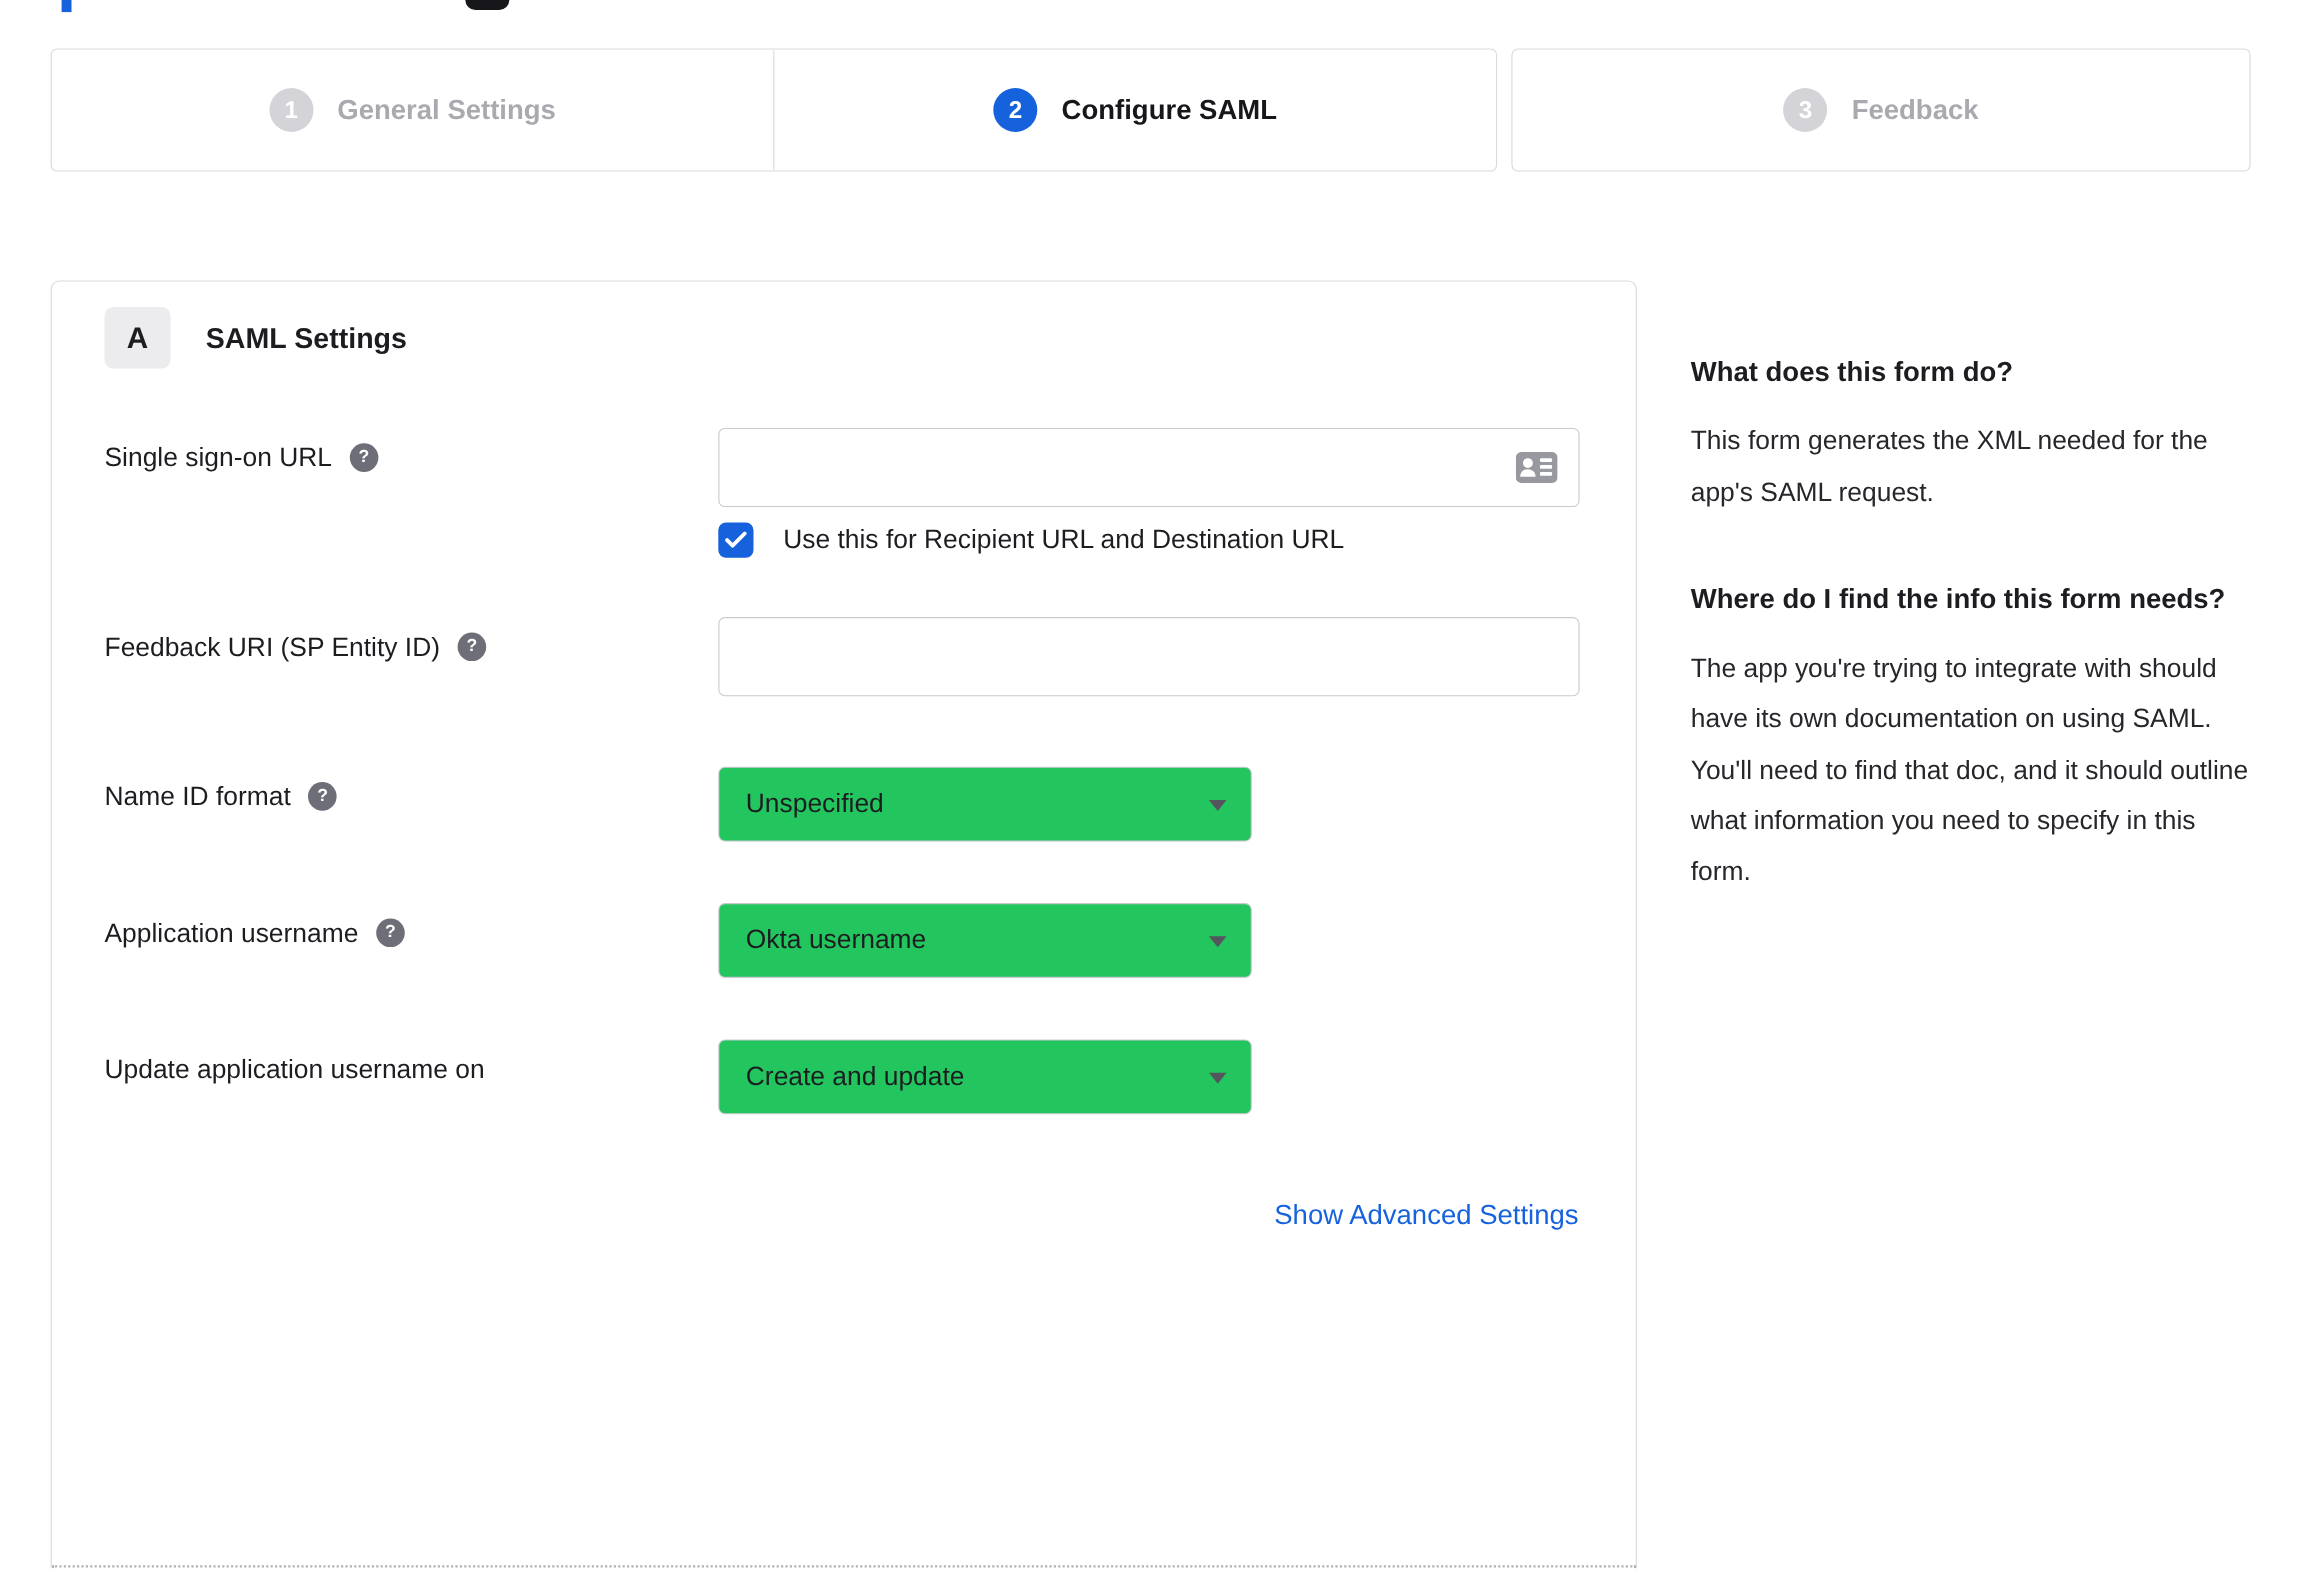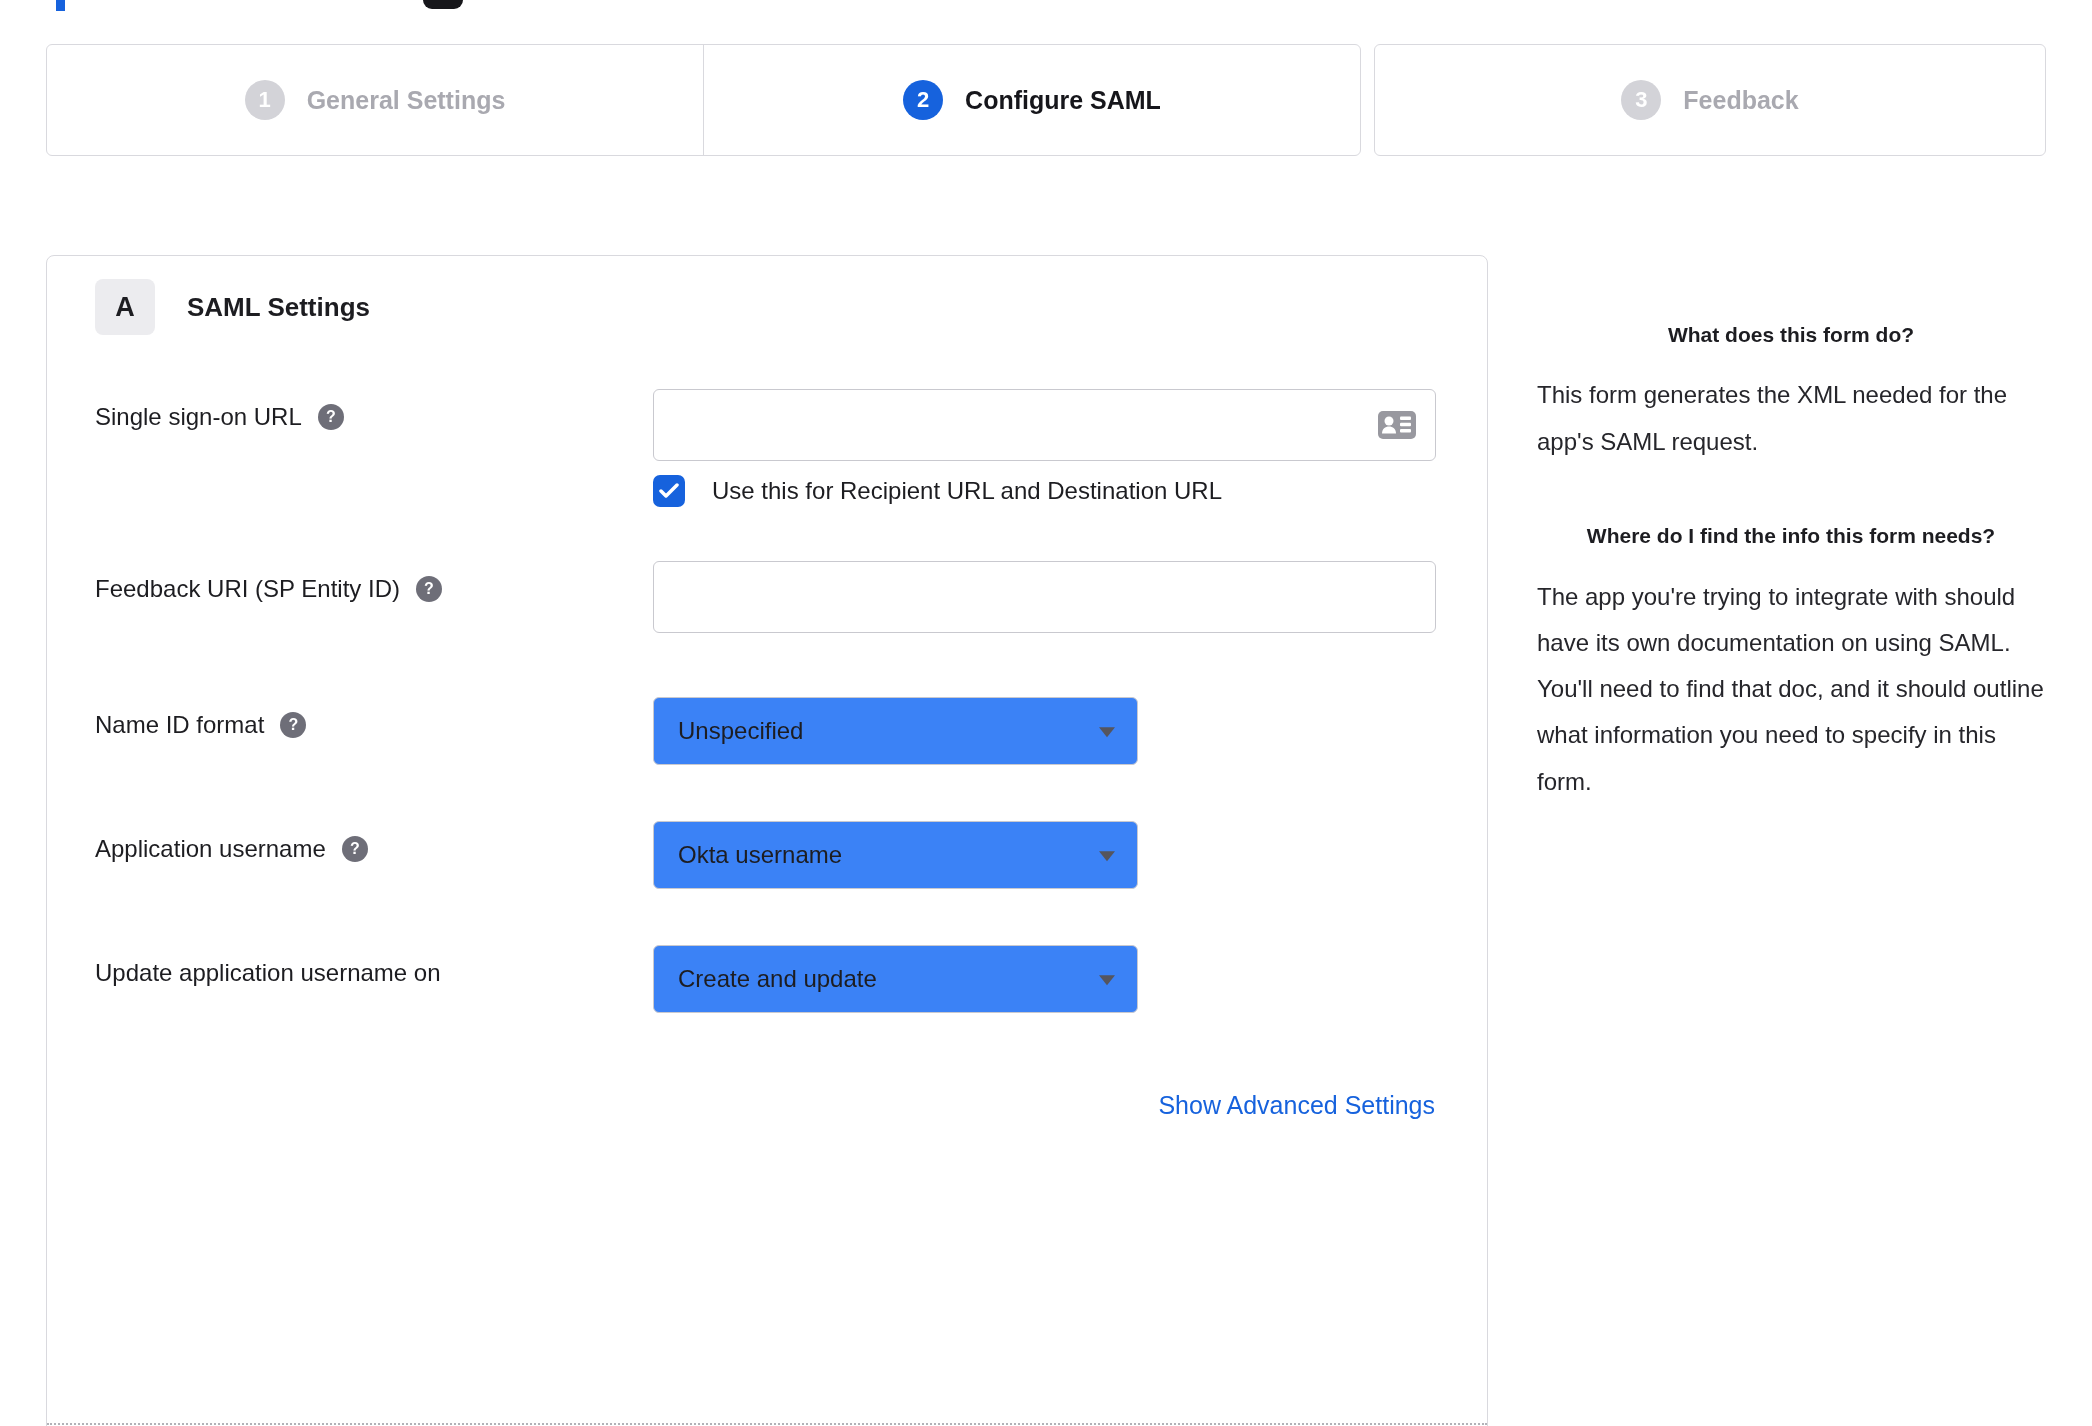--- a/index.html
+++ b/index.html
@@ -73,39 +73,39 @@
   .checkbox {
     width: 32px; height: 32px; background: #1662dd; border-radius: 7px;
     display: flex; align-items: center; justify-content: center; cursor: pointer; flex: none;
   }
   .checkbox-label { margin-left: 27px; font-size: 24px; }
 
   .helper-text { margin-top: 10px; font-size: 24px; color: #8e8e96; }
 
   .select {
     width: 485px; height: 68px;
-    border: 1px solid #c9c9cf; border-radius: 6px; background: #3b82f6;
+    border: 1px solid #c9c9cf; border-radius: 6px; background: #22c55e;
     display: flex; align-items: center; padding: 0 24px;
     font-size: 24px; position: relative; cursor: pointer;
   }
   .caret {
     position: absolute; right: 22px; top: 50%; transform: translateY(-38%);
     width: 0; height: 0;
     border-left: 8px solid transparent; border-right: 8px solid transparent;
     border-top: 10px solid #55555e;
   }
 
   .advanced-row { margin-top: 78px; text-align: right; padding-right: 4px; }
   .advanced-link { color: #1662dd; font-size: 25px; cursor: pointer; text-decoration: none; }
 
   .dotted-sep { position: absolute; left: 0; right: 0; top: 1167px; border-top: 2px dotted #b2b2b8; }
 
   
   .sidebar { position: absolute; left: 1537px; top: 320px; width: 508px; }
-  .sidebar .help-heading { font-size: 21px; font-weight: bold; margin: 0 0 22px; line-height: 1.45; color: #1d1d21; text-align: center; }
+  .sidebar .help-heading { font-size: 25px; font-weight: bold; margin: 0 0 22px; line-height: 1.45; color: #1d1d21; }
   .sidebar .help-body { font-size: 24px; line-height: 1.93; margin: 0 0 56px; color: #26262b; }
 </style>
 </head>
 <body>
 
 <div class="remnant-blue"></div>
 <div class="remnant-black"></div>
 
 <div class="stepper">
   <div class="step-card first">

